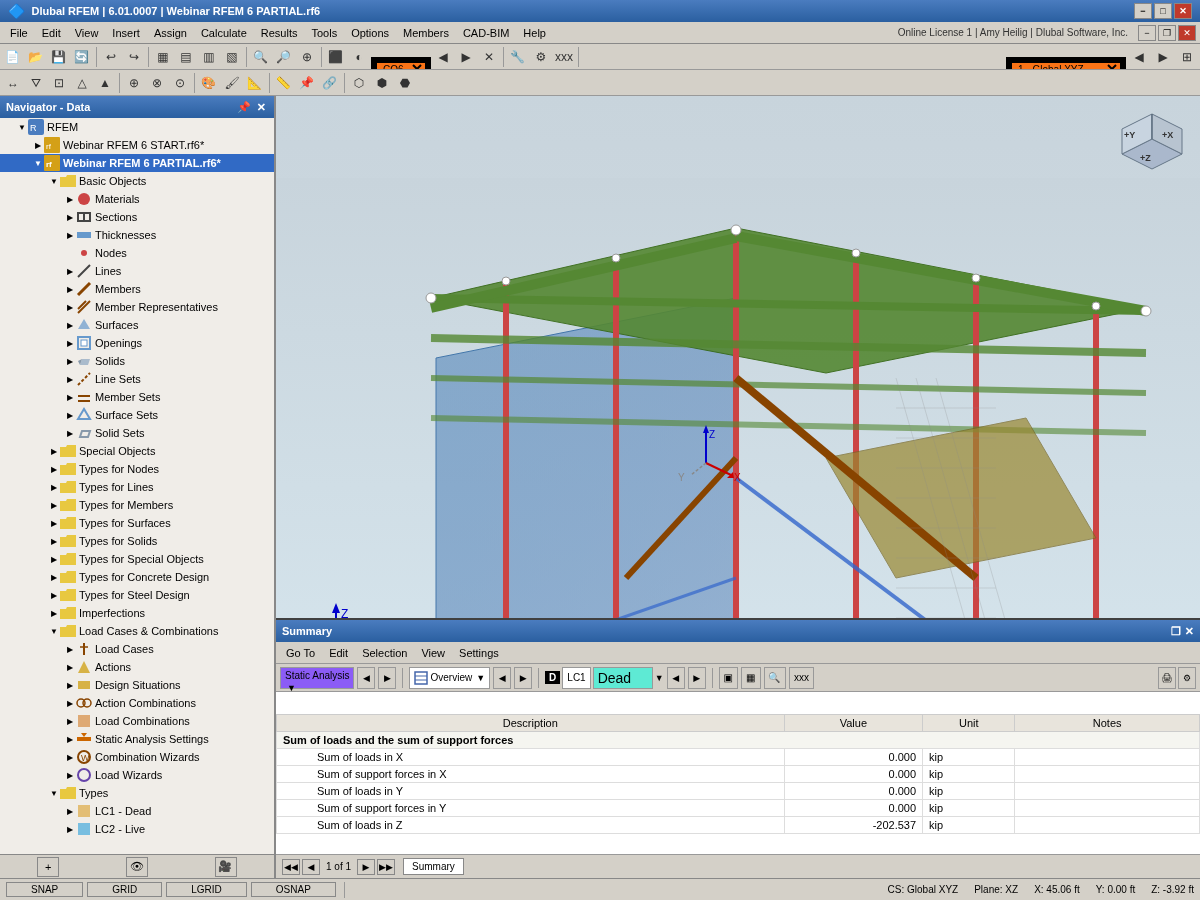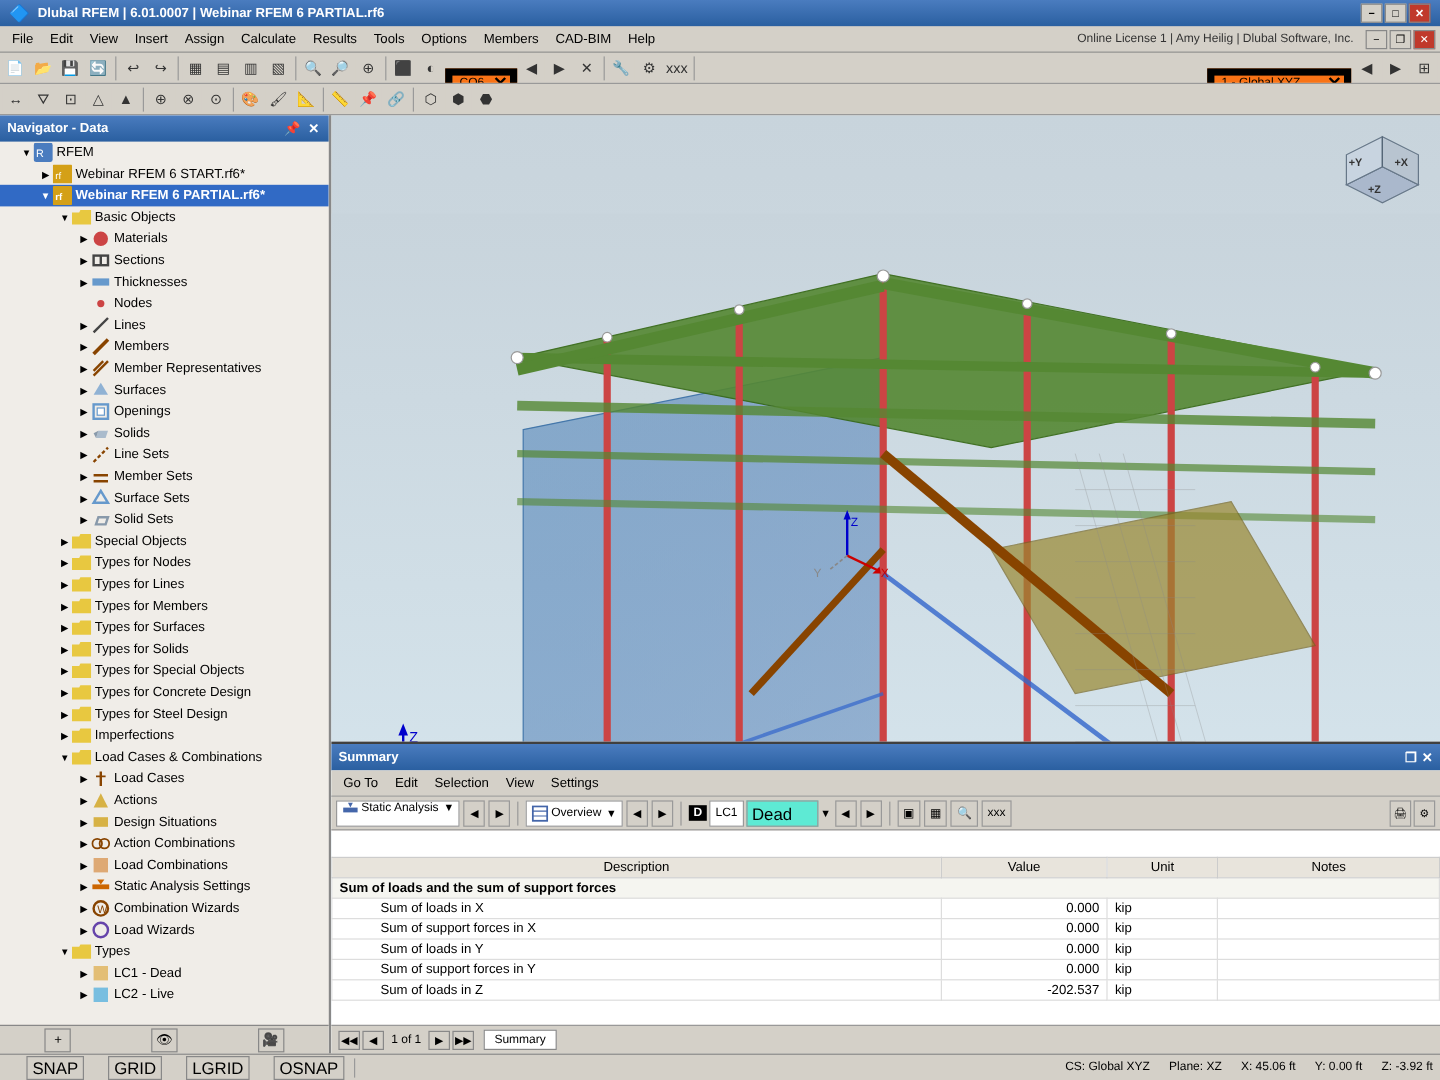--- a/index.html
+++ b/index.html
@@ -234,26 +234,25 @@
       align-items: center;
       padding: 0 6px;
       gap: 4px;
       font-size: 10px;
       position: absolute;
       bottom: 0;
       left: 0;
       right: 0;
     }
     .status-btn {
-      padding: 1px 4px;
+      padding: 1px 24px;
       background: #d4d0c8;
       border: 1px solid #888;
-      font-size: 14px;
+      font-size: 10px;
       cursor: pointer;
-      margin-left: 16px;
     }
     .status-sep { width: 1px; height: 16px; background: #999; margin: 0 4px; }
     .status-info { margin-left: auto; display: flex; gap: 16px; align-items: center; }
 
     
     .indent-1 { padding-left: 16px; }
     .indent-2 { padding-left: 32px; }
     .indent-3 { padding-left: 48px; }
     .indent-4 { padding-left: 64px; }
 
@@ -896,21 +895,21 @@
         <div class="summary-menubar">
           <span class="sum-menu">Go To</span>
           <span class="sum-menu">Edit</span>
           <span class="sum-menu">Selection</span>
           <span class="sum-menu">View</span>
           <span class="sum-menu">Settings</span>
         </div>
 
         <div class="summary-toolbar">
 
-          <div style="display:flex;background:#ffffff;border:1px solid #999;height:22px;padding:0 4px;gap:2px;">
+          <div style="display:flex;background:#8b5cf6;border:1px solid #999;height:22px;padding:0 4px;gap:2px;flex-direction:column;">
             <svg width="14" height="14" viewBox="0 0 14 14">
                 <rect x="1" y="5" width="12" height="4" fill="#4466aa"></rect>
                 <polygon points="5,1 7,5 9,1" fill="#4466aa"></polygon>
               </svg>
             <span style="font-size:10px;">Static Analysis</span>
             <span style="font-size:9px;margin-left:2px;">▼</span>
           </div>
           <div class="sum-tb-small-btn">◀</div>
           <div class="sum-tb-small-btn">▶</div>
 

